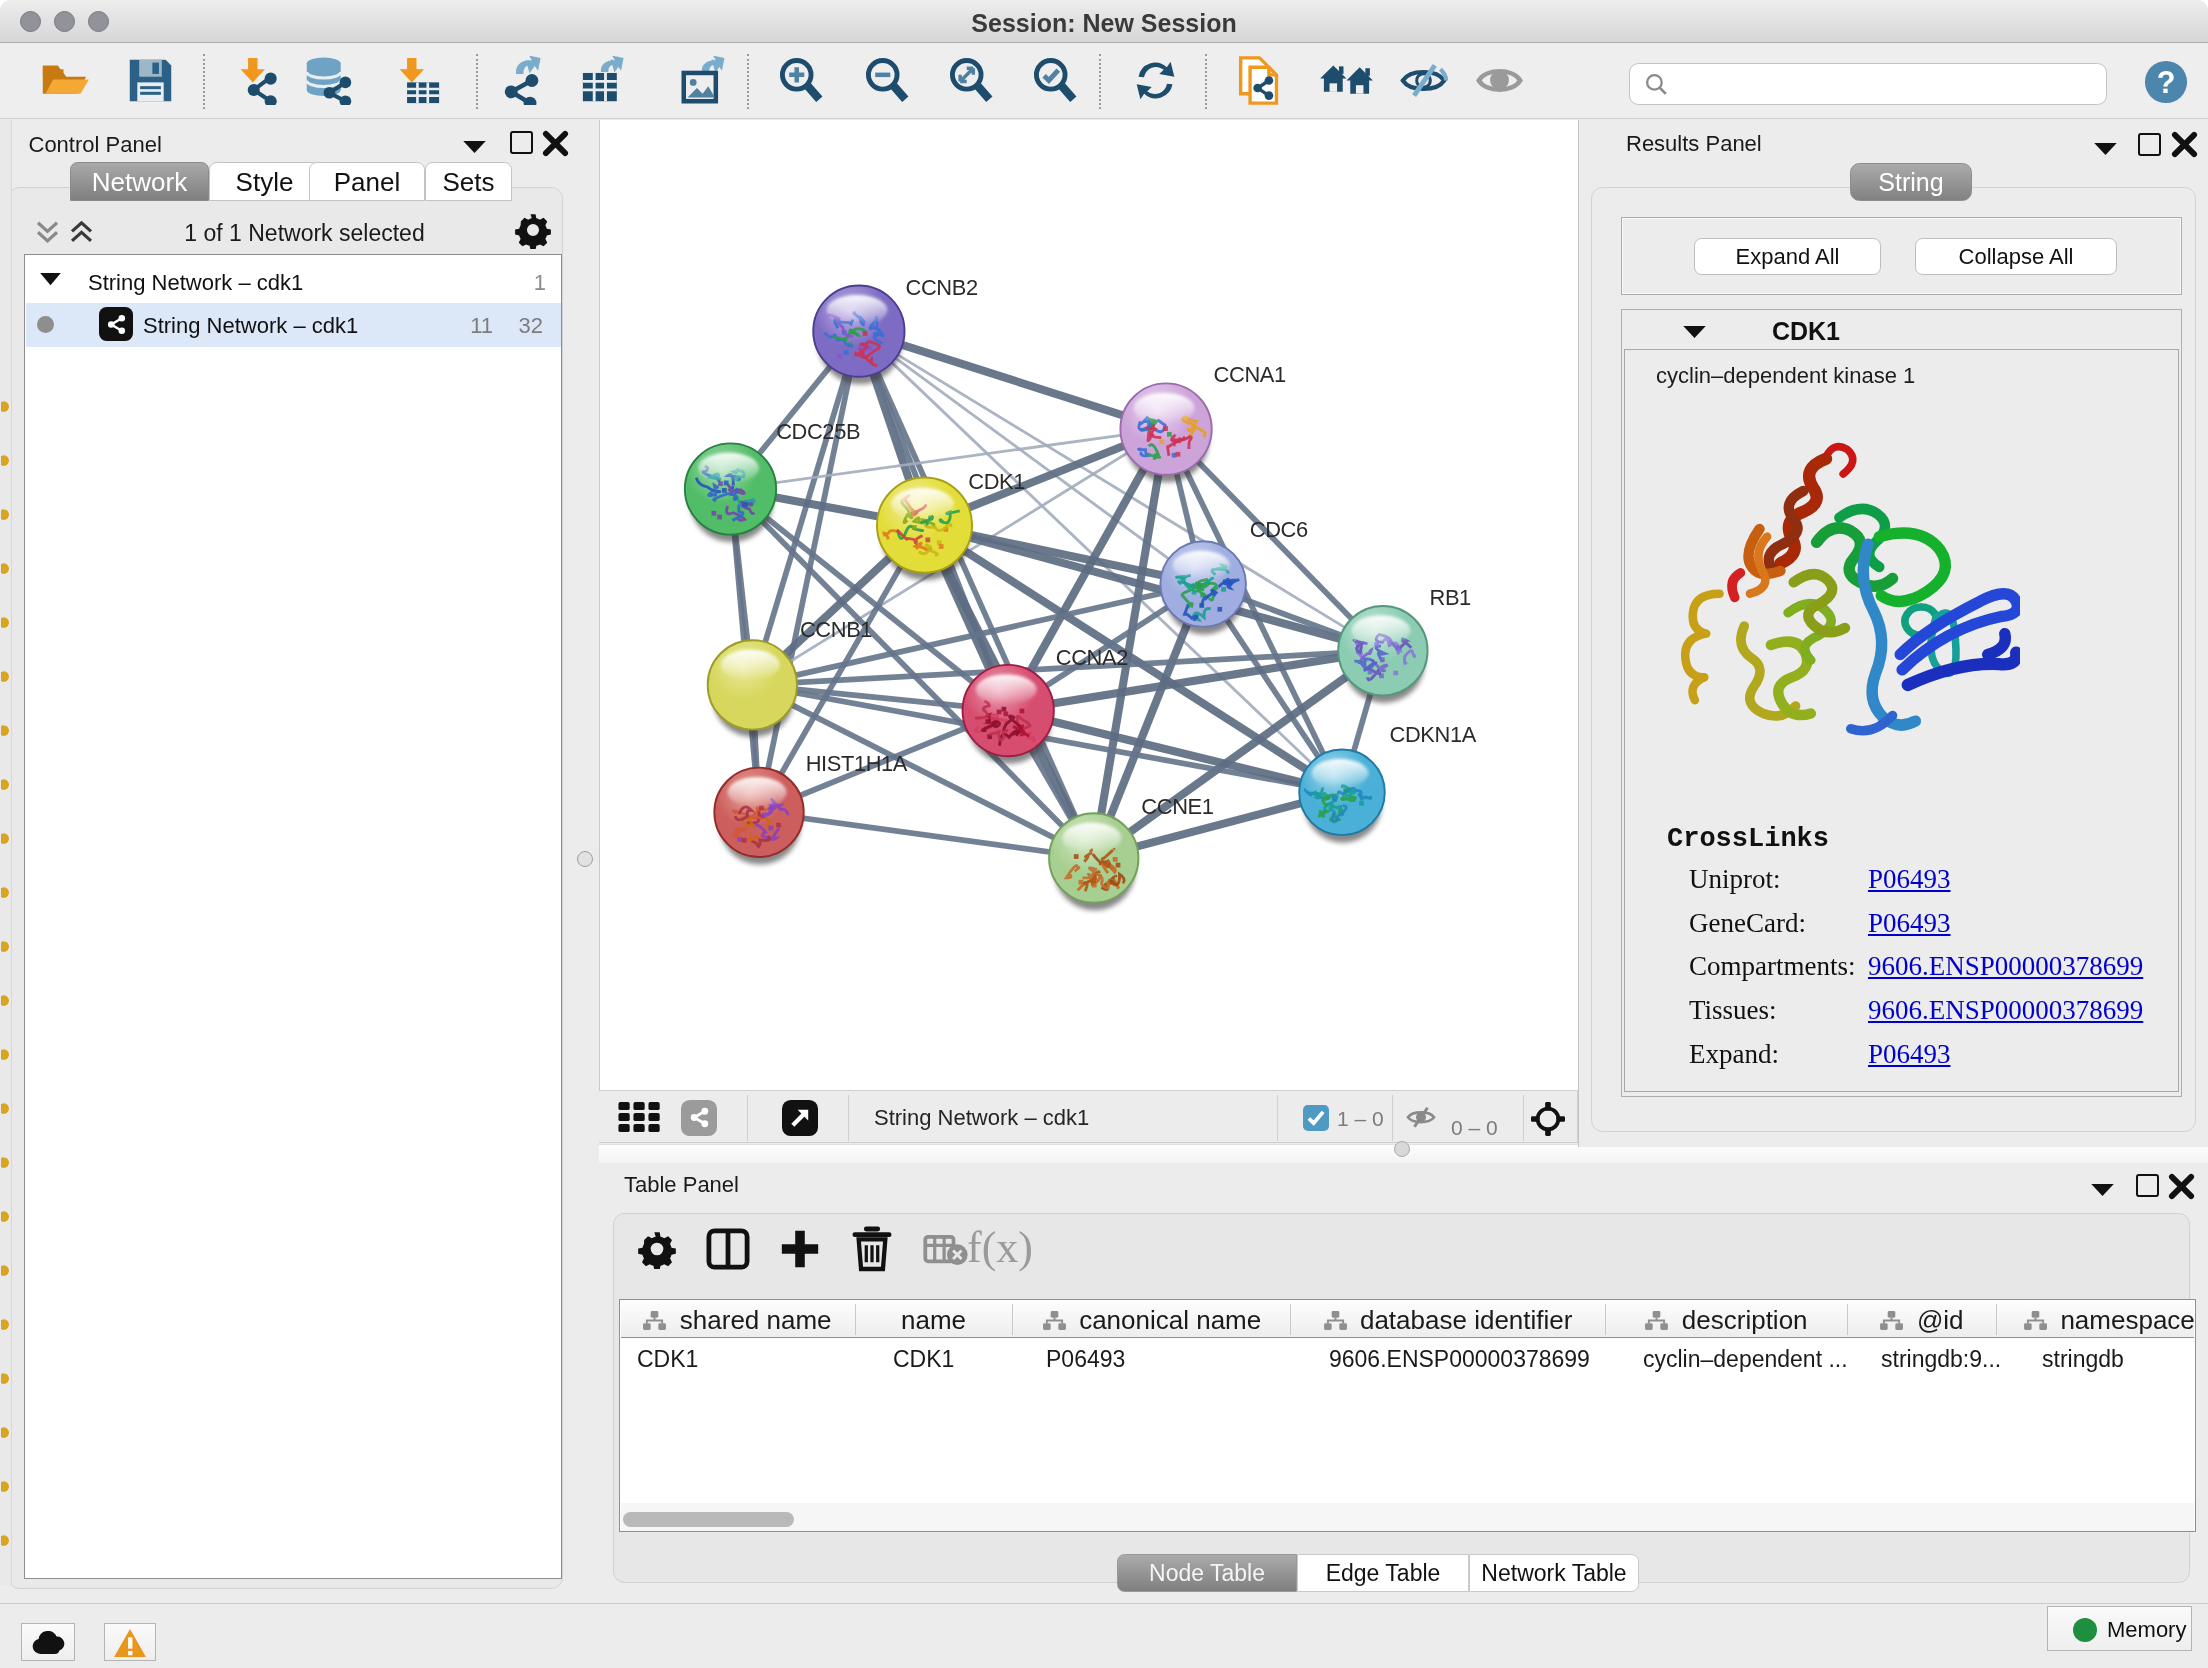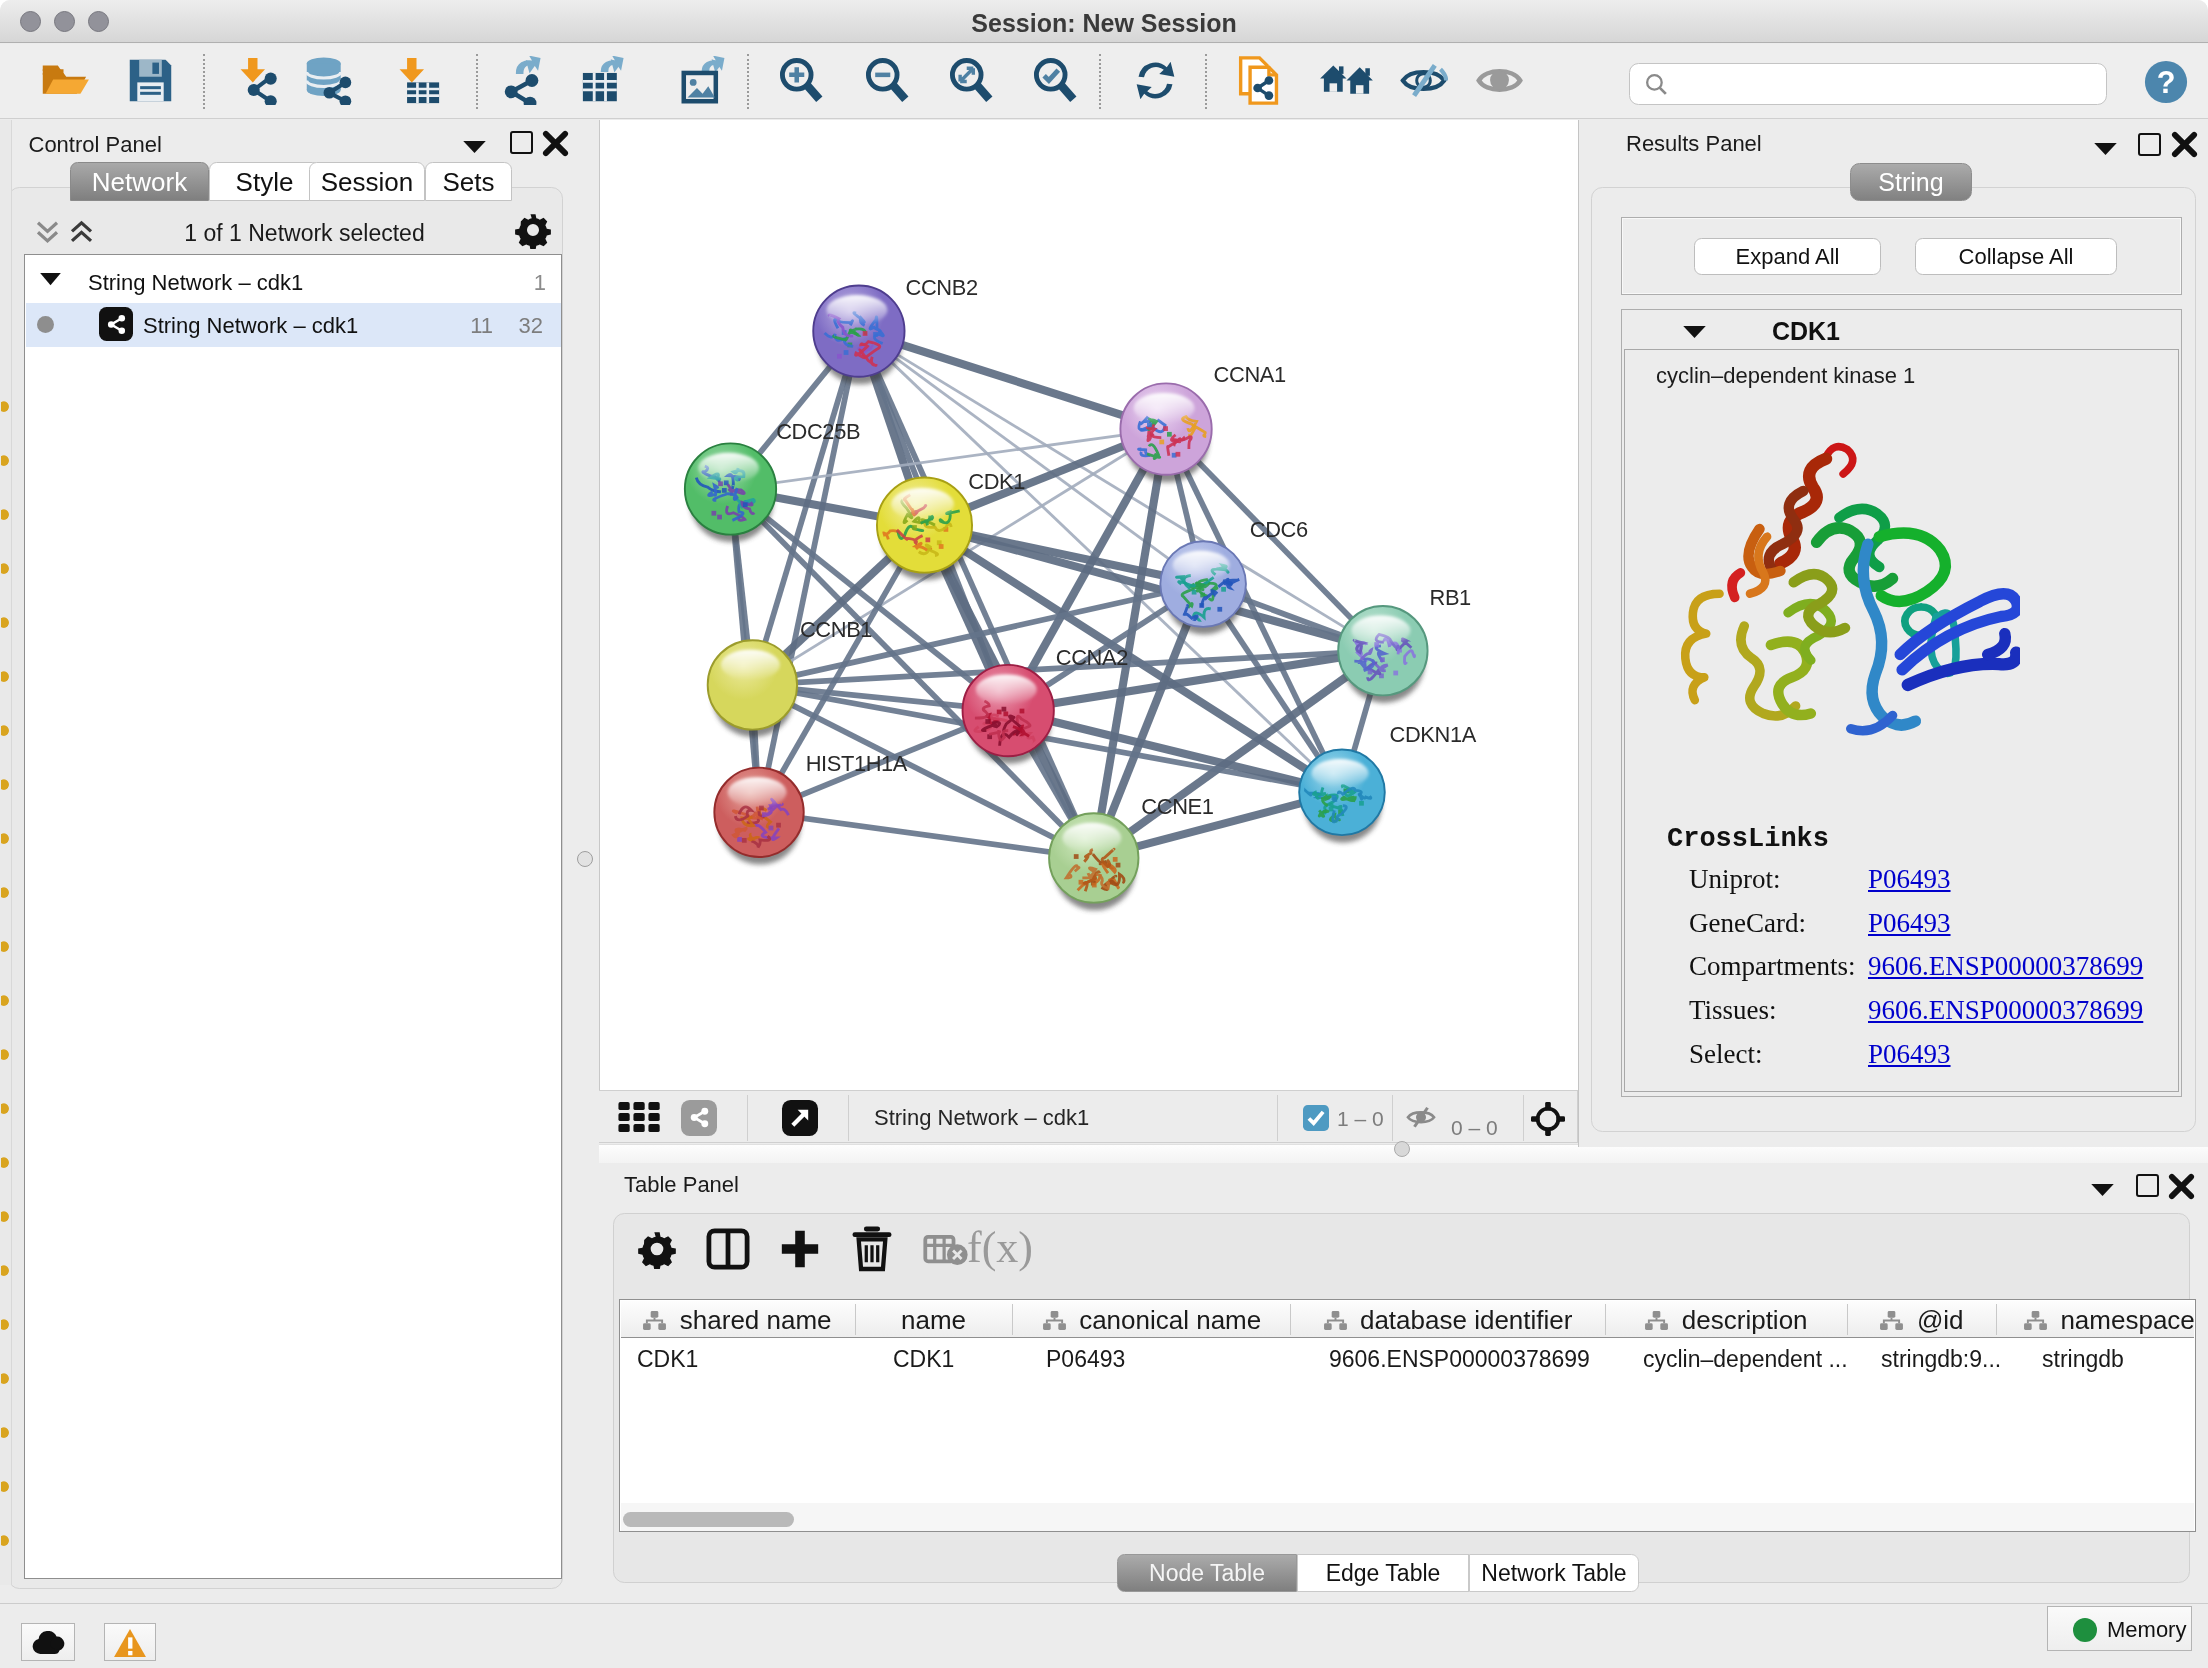--- a/index.html
+++ b/index.html
@@ -243,21 +243,21 @@
       </svg>
     <div class="abs" style="left:510px;top:11.4px;width:23px;height:23px;border:2.9px solid #111;border-radius:2.9px;"></div>
     <svg class="abs" style="left:542px;top:9.5px;" width="27" height="27" viewBox="0 0 28 28">
         <path d="M4 4 L24 24 M24 4 L4 24" stroke="#111" stroke-width="6" stroke-linecap="round"></path>
       </svg>
 
     <div class="abs" style="left:7.6px;top:67px;width:555px;height:1402px;background:#e9e9e9;border:1px solid #d2d2d2;border-radius:11.4px;"></div>
 
     <div class="tab tabsel" style="left:70px;top:42px;width:139px;line-height:39px;">Network</div>
     <div class="tab" style="left:209px;top:42px;width:111px;line-height:39px;">Style</div>
-    <div class="tab" style="left:309px;top:42px;width:116px;line-height:39px;">Session</div>
+    <div class="tab" style="left:309px;top:42px;width:116px;line-height:39px;">Panel</div>
     <div class="tab" style="left:425px;top:42px;width:87px;line-height:39px;">Sets</div>
 
     <svg class="abs" style="left:34px;top:99px;" width="27" height="28.5" viewBox="0 0 28 30">
       <g fill="none" stroke="#8a8a8a" stroke-width="3.4">
           <path d="M4 4 l10 9 10-9"></path>
           <path d="M4 14 l10 9 10-9"></path>
         </g>
     </svg>
     <svg class="abs" style="left:68px;top:99px;" width="27" height="28.5" viewBox="0 0 28 30">
       <g fill="none" stroke="#3a3a3a" stroke-width="3.4">
@@ -817,21 +817,21 @@
 
     <div class="abs" style="left:88px;top:704px;font-family:Liberation Mono, monospace;font-size:27px;font-weight:bold;color:#111;">CrossLinks</div>
     <div class="abs" style="left:110px;top:744px;font-family:'Liberation Serif',serif;font-size:27px;color:#111;">Uniprot:</div>
     <div class="abs" style="left:289px;top:744px;font-family:'Liberation Serif',serif;font-size:27px;color:#0000cc;text-decoration:underline;">P06493</div>
     <div class="abs" style="left:110px;top:788px;font-family:'Liberation Serif',serif;font-size:27px;color:#111;">GeneCard:</div>
     <div class="abs" style="left:289px;top:788px;font-family:'Liberation Serif',serif;font-size:27px;color:#0000cc;text-decoration:underline;">P06493</div>
     <div class="abs" style="left:110px;top:831px;font-family:'Liberation Serif',serif;font-size:27px;color:#111;">Compartments:</div>
     <div class="abs" style="left:289px;top:831px;font-family:'Liberation Serif',serif;font-size:27px;color:#0000cc;text-decoration:underline;">9606.ENSP00000378699</div>
     <div class="abs" style="left:110px;top:875px;font-family:'Liberation Serif',serif;font-size:27px;color:#111;">Tissues:</div>
     <div class="abs" style="left:289px;top:875px;font-family:'Liberation Serif',serif;font-size:27px;color:#0000cc;text-decoration:underline;">9606.ENSP00000378699</div>
-    <div class="abs" style="left:110px;top:919px;font-family:'Liberation Serif',serif;font-size:27px;color:#111;">Select:</div>
+    <div class="abs" style="left:110px;top:919px;font-family:'Liberation Serif',serif;font-size:27px;color:#111;">Expand:</div>
     <div class="abs" style="left:289px;top:919px;font-family:'Liberation Serif',serif;font-size:27px;color:#0000cc;text-decoration:underline;">P06493</div>
   </div>
 
   <div class="abs" id="tablepanel">
     <div class="abs phead" style="left:25px;top:8.6px;">Table Panel</div>
     <svg class="abs" style="left:1491px;top:19px;" width="25" height="15" viewBox="0 0 26 16">
         <path d="M1 2 h24 l-12 13 z" fill="#111"></path>
       </svg>
     <div class="abs" style="left:1537px;top:11.4px;width:23px;height:23px;border:2.9px solid #111;border-radius:2.9px;"></div>
     <svg class="abs" style="left:1569px;top:9.5px;" width="27" height="27" viewBox="0 0 28 28">

